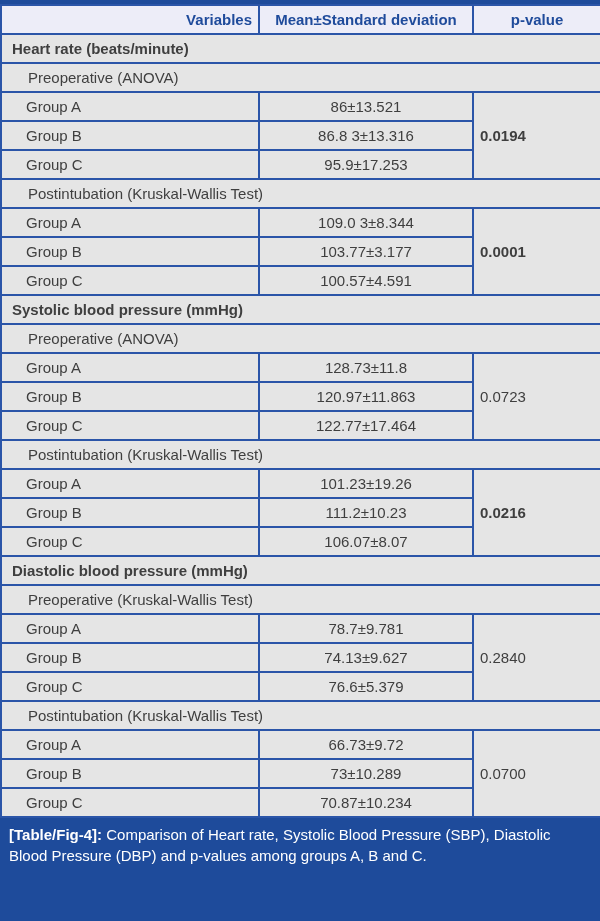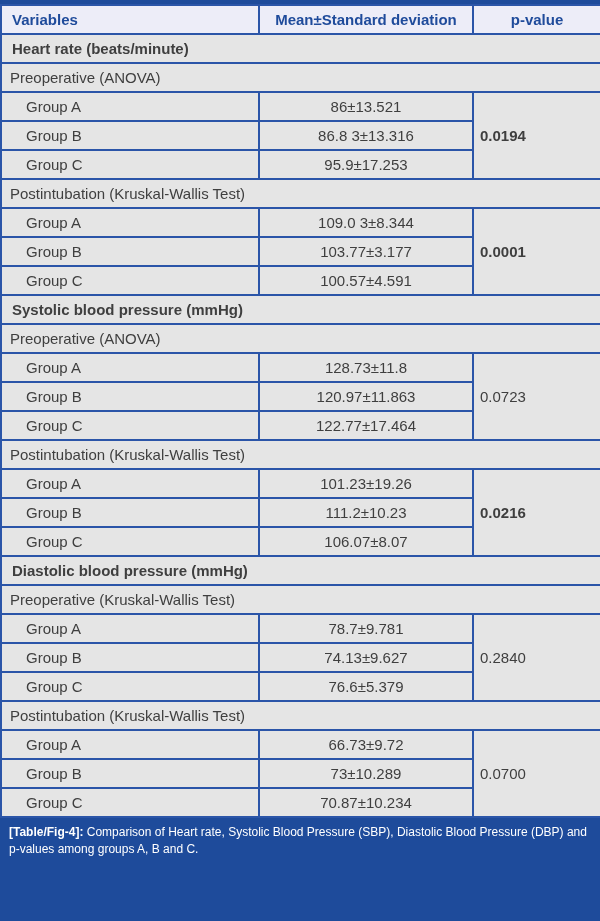--- a/index.html
+++ b/index.html
@@ -42,35 +42,35 @@
     vertical-align: middle;
     padding: 0 6px;
     background: #e5e5e5;
     overflow: hidden;
     white-space: nowrap;
   }
   th {
     background: var(--header-bg);
     color: var(--header-text);
     font-weight: bold;
-    text-align: left;
+    text-align: right;
     padding-left: 10px;
   }
   th.center { text-align: center; padding-left: 6px; margin-left: 40px; }
   td.label-cell { text-align: left; padding-left: 24px; }
   td.mean-cell { text-align: center; }
   td.p-cell { text-align: left; }
   td.p-bold { font-weight: bold; }
   td.section-title { font-weight: bold; text-align: left; padding-left: 10px; }
-  td.test-title { text-align: left; padding-left: 8px; }
+  td.test-title { text-align: left; padding-left: 26px; }
   .caption {
     flex: 1 1 auto;
     background: var(--dark-blue);
     color: #ffffff;
-    font-size: 12px;
+    font-size: 15px;
     line-height: 1.4;
     padding: 6px 9px 6px 9px;
   }
   .caption b { font-weight: bold; }
 </style>
 </head>
 <body>
 
 <div class="page">
   <div class="top-rule"></div>

